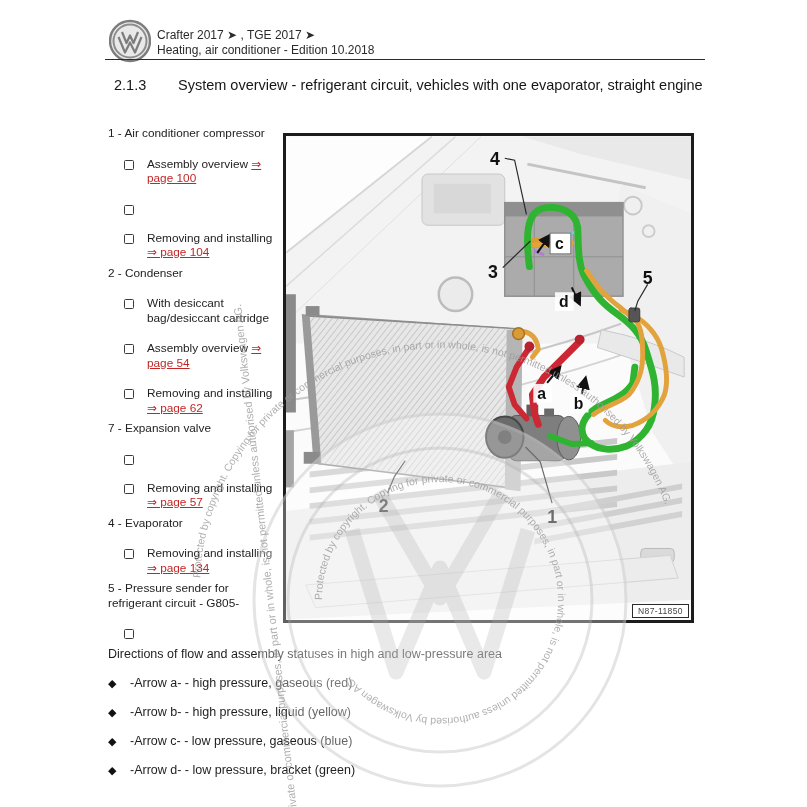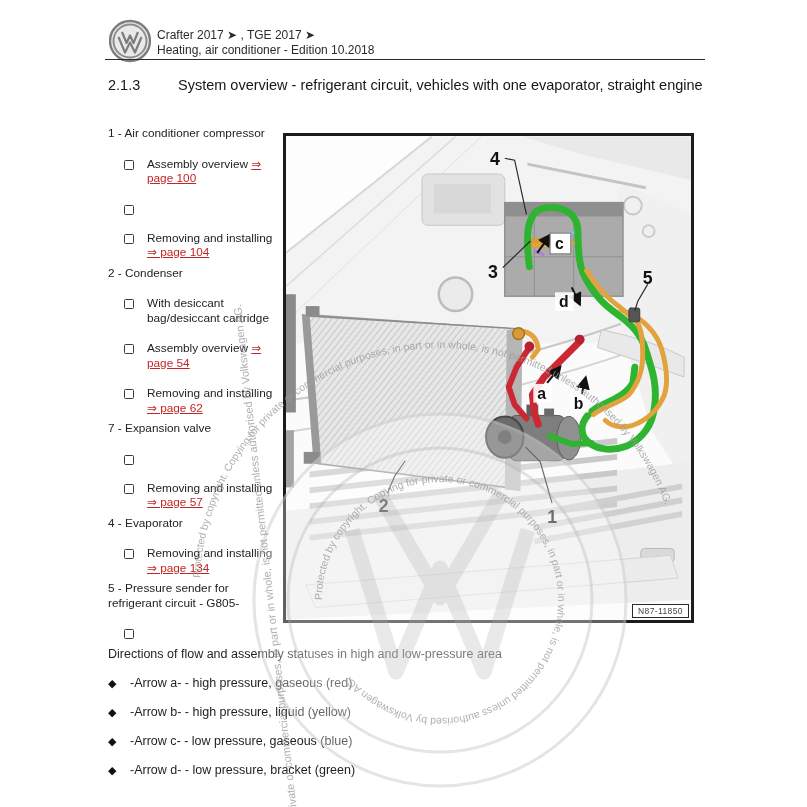--- a/index.html
+++ b/index.html
@@ -4,21 +4,21 @@
 <style>
   html,body{margin:0;padding:0;background:#fff;}
   #page{position:relative;width:745px;height:807px;background:#fff;overflow:hidden;
         font-family:"Liberation Sans","DejaVu Sans",sans-serif;color:#1a1a1a;}
   
   #hdr-logo{position:absolute;left:109px;top:19px;width:42px;height:44px;}
   #hdr-text{position:absolute;left:157px;top:28px;font-size:12px;line-height:15px;color:#2b2b2b;}
   #hdr-rule{position:absolute;left:105px;top:59px;width:600px;height:0;border-top:1.6px solid #2b2b2b;}
   
   #sec{position:absolute;left:108px;top:76px;width:600px;font-size:14.5px;line-height:19px;color:#161616;}
-  #sec-num{position:absolute;left:0;top:0;}
+  #sec-num{position:absolute;left:6px;top:0;}
   #sec-title{position:absolute;left:70px;top:0;width:528px;}
   
   #parts{position:absolute;left:108px;top:126px;width:177px;font-size:11.8px;line-height:14.5px;color:#222;}
   .part{margin-bottom:6px;}
   .part-label{margin-bottom:2px;}
   .sub{display:flex;margin:16px 0 3px;}
   .cb{flex:none;width:8px;height:8px;border:1.4px solid #3a3a3a;border-radius:1.5px;margin:3px 0 0 16px;}
   .sub-text{margin-left:13px;width:133px;}
   .plink{color:#c22727;text-decoration:underline;cursor:pointer;}
   

